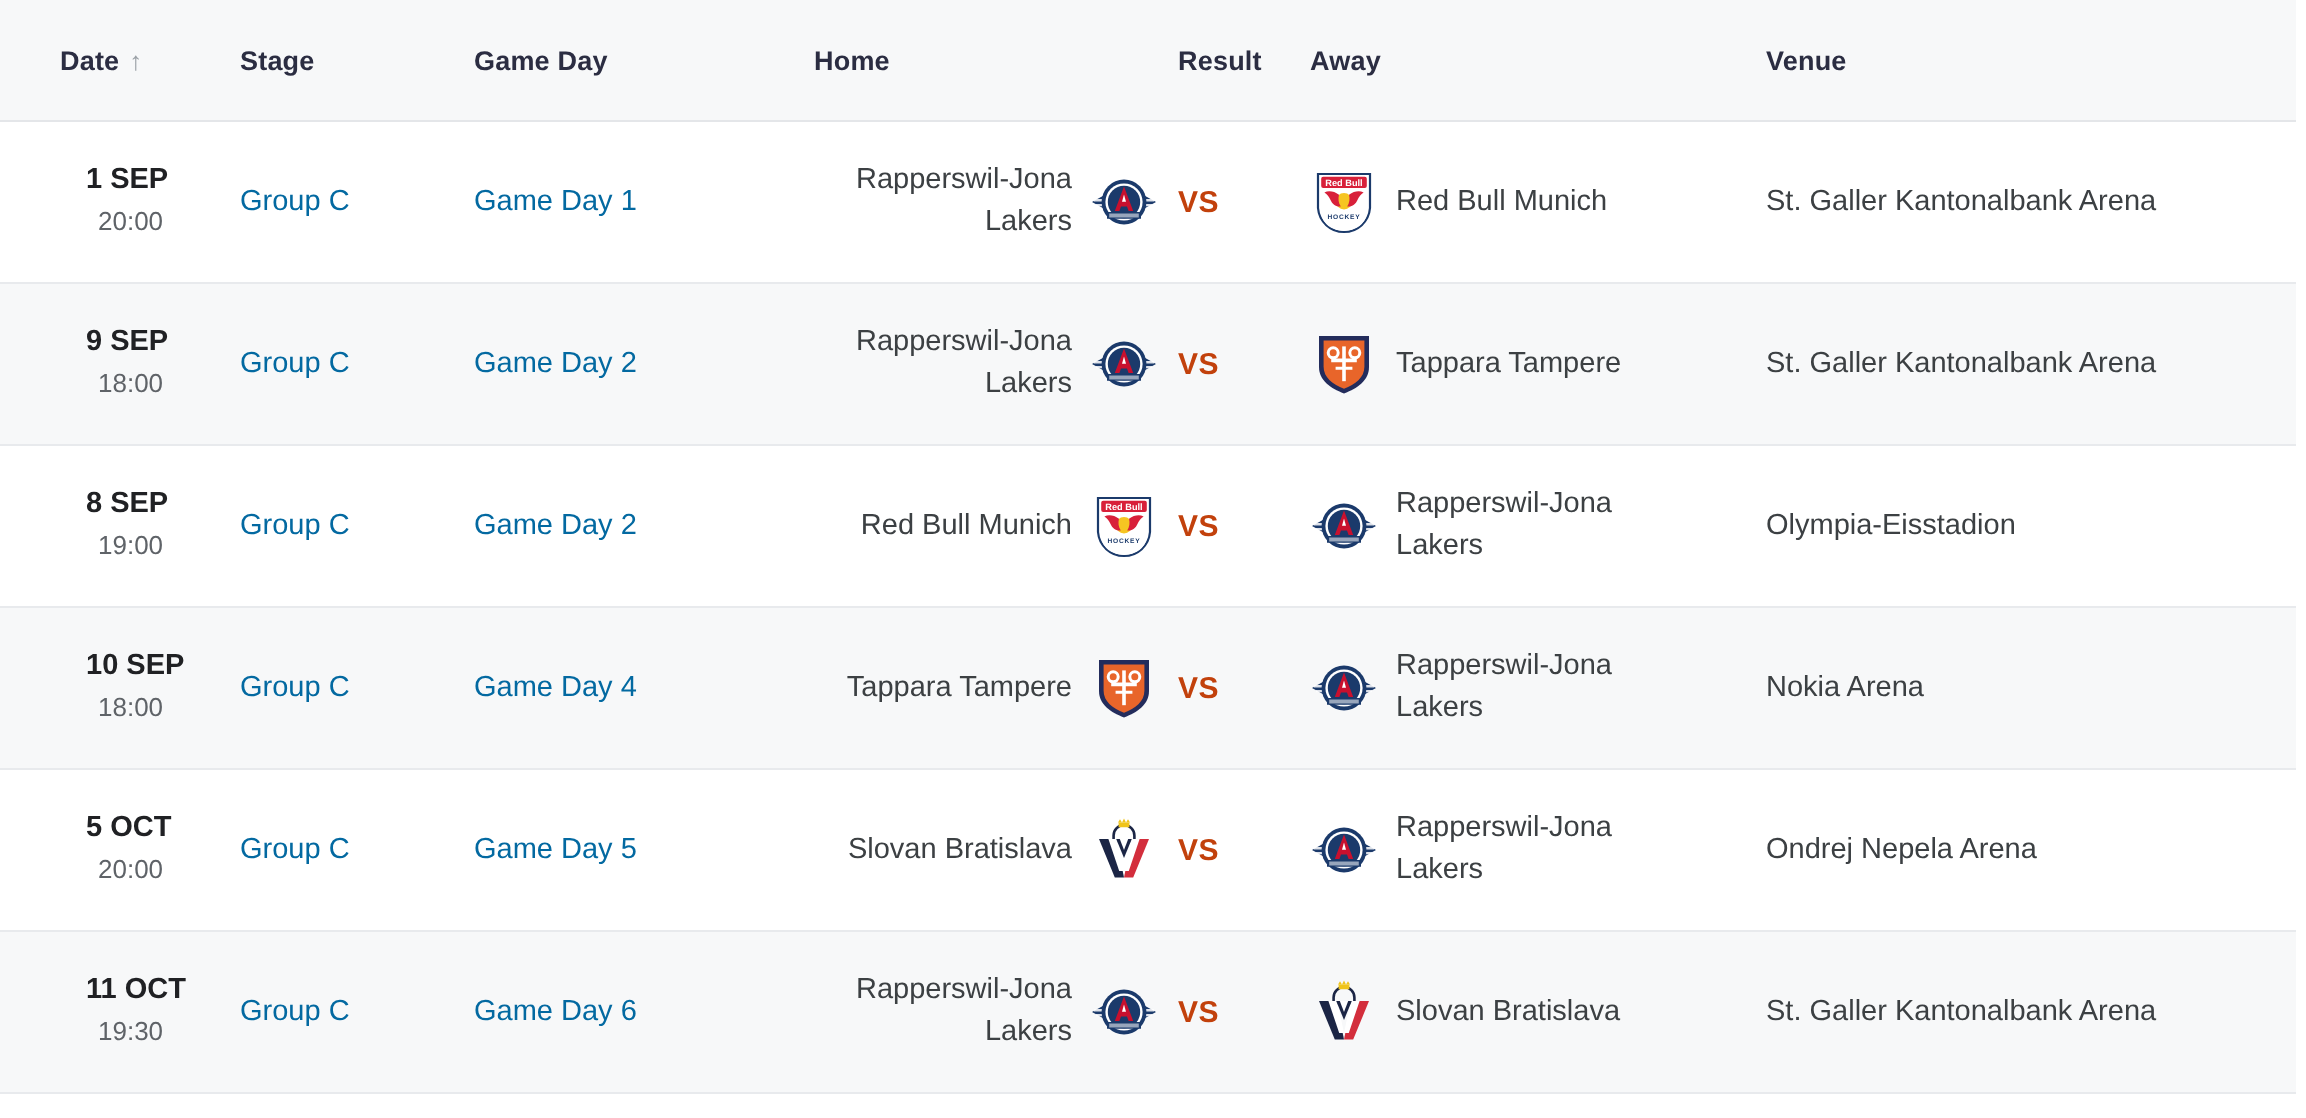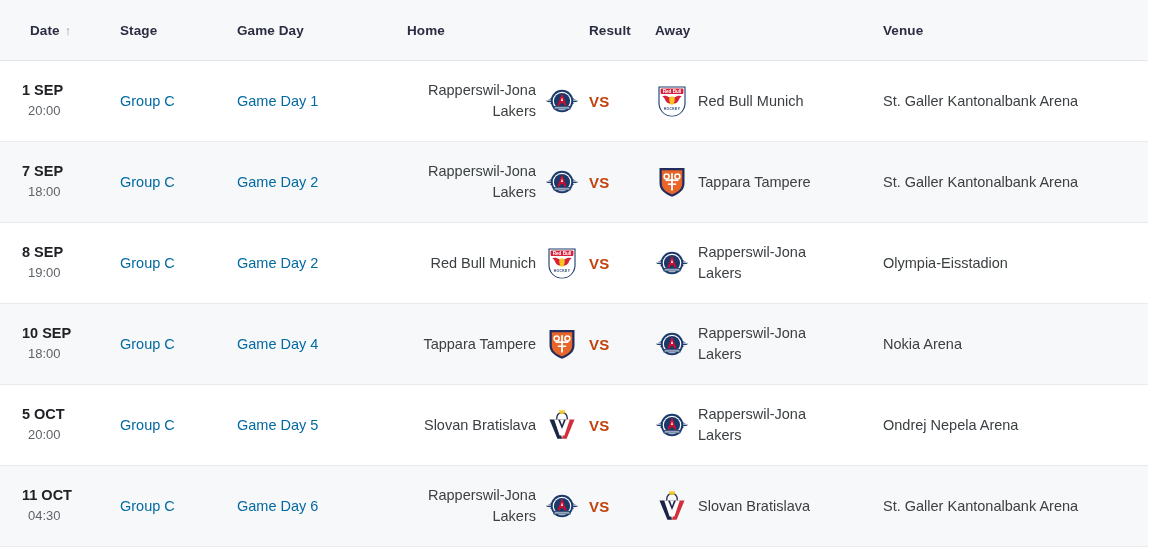--- a/index.html
+++ b/index.html
@@ -66,21 +66,21 @@
   }
   tbody td {
     vertical-align: middle;
     font-size: 14.5px;
     color: #3c4043;
     padding: 0;
   }
 
   
   .cell-date {
-    padding-left: 22px;
+    padding-left: 43px;
     text-align: left;
   }
   .date-day {
     display: block;
     font-size: 14.5px;
     font-weight: bold;
     color: #202124;
     line-height: 1.35;
     white-space: nowrap;
   }
@@ -223,21 +223,21 @@
     </g>
   </svg>
             </span>
          <span class="away-name">Red Bull Munich</span>
        </div>
      </td>
      <td class="cell-venue">St. Galler Kantonalbank Arena</td>
       </tr>
       <tr class="striped">
         <td class="cell-date">
-       <span class="date-day">7 SEP</span>
+       <span class="date-day">9 SEP</span>
        <span class="date-time">18:00</span>
      </td>
      <td class="cell-stage">Group C</td>
      <td class="cell-gameday">Game Day 2</td>
      <td class="cell-home">
        <div class="home-inner">
          <span class="home-name">Rapperswil-Jona Lakers</span>
          <span>
               <svg class="crest" viewBox="0 0 34 34" xmlns="http://www.w3.org/2000/svg">
     <g>
@@ -427,21 +427,21 @@
   </svg>
             </span>
          <span class="away-name">Rapperswil-Jona Lakers</span>
        </div>
      </td>
      <td class="cell-venue">Ondrej Nepela Arena</td>
       </tr>
       <tr class="striped">
         <td class="cell-date">
        <span class="date-day">11 OCT</span>
-       <span class="date-time">04:30</span>
+       <span class="date-time">19:30</span>
      </td>
      <td class="cell-stage">Group C</td>
      <td class="cell-gameday">Game Day 6</td>
      <td class="cell-home">
        <div class="home-inner">
          <span class="home-name">Rapperswil-Jona Lakers</span>
          <span>
               <svg class="crest" viewBox="0 0 34 34" xmlns="http://www.w3.org/2000/svg">
     <g>
       <path d="M1 17 L10 12 L10 22 Z" fill="#1b3a6b"></path>

